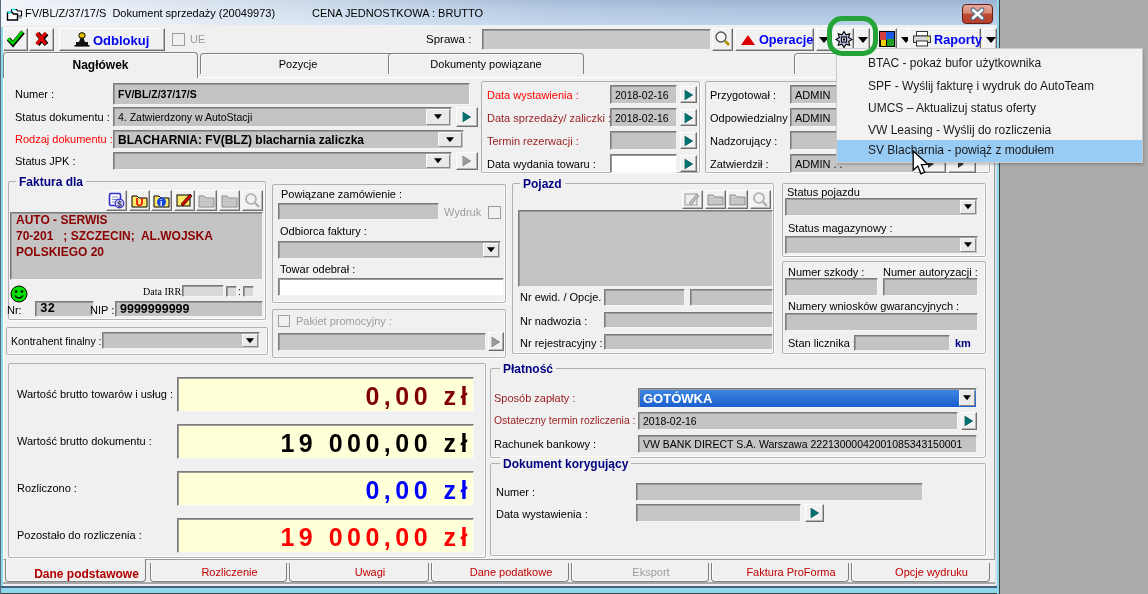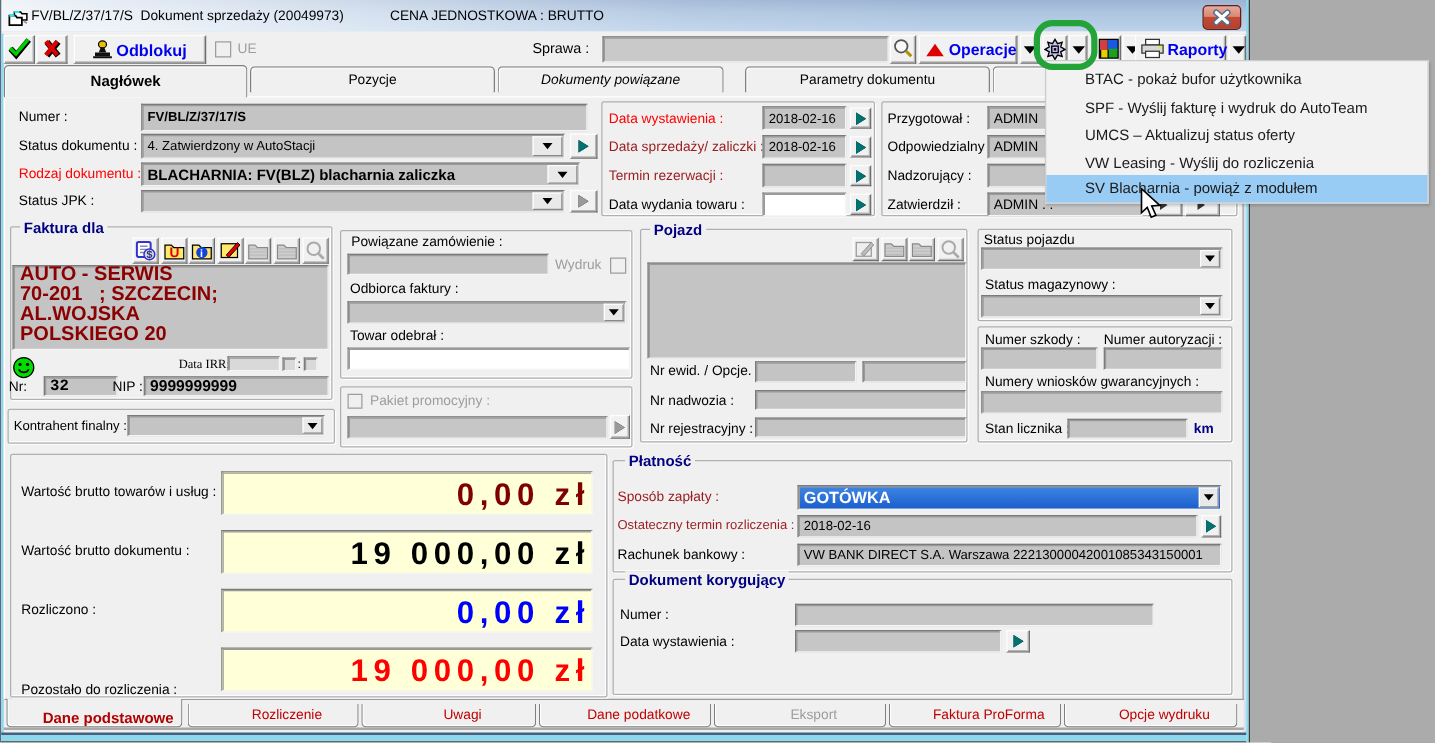--- a/index.html
+++ b/index.html
@@ -130,25 +130,22 @@
       </svg>
     <span style="position:absolute;left:25px;top:4px;font-size:12.7px;font-weight:bold;color:#0000f0;">Raporty</span>
   </div>
   <div class="btn3d" style="left:983px;top:28px;width:14px;height:23px;">
       <span style="position:absolute;left:2px;top:8px;border:5px solid transparent;border-top:6px solid #000;"></span>
     </div>
 
   <div class="tab" style="left:200px;top:53px;width:196px;height:21px;">
       <div class="tabt" style="top:4px;">Pozycje</div>
     </div>
-  <div class="tab" style="left:398px;top:53px;width:181px;height:21px;font-style:italic;">
+  <div class="tab" style="left:388px;top:53px;width:196px;height:21px;">
       <div class="tabt" style="top:4px;">Dokumenty powiązane</div>
-    </div>
-  <div class="tab" style="left:596px;top:53px;width:196px;height:21px;">
-      <div class="tabt" style="top:4px;">Parametry dokumentu</div>
     </div>
   <div class="tab" style="left:794px;top:53px;width:195px;height:21px;"></div>
   <div class="tab" style="left:3px;top:52px;width:195px;height:26px;background:#f0f0f0;z-index:2;">
       <div class="tabt" style="top:5px;font-weight:bold;font-size:12px;">Nagłówek</div>
     </div>
 
   <div class="abs" style="left:3px;top:77px;width:992px;height:483px;background:#f0f0f0;border:1px solid #9a9a9a;border-top-color:#fff;border-left-color:#fff;"></div>
   <div id="content">
 
   <div class="lbl" style="left:15px;top:88px;">Numer :</div>
@@ -251,21 +248,21 @@
         </svg></div>
   <div class="btn3d" style="left:219px;top:190px;width:21px;height:21px;"><svg width="19" height="19">
           <path d="M2 5 h5 l2 2 h8 v9 h-15 z" fill="#cdcdcd" stroke="#8a8a8a"></path>
           <path d="M3 8 h13 M3 10.5 h13 M3 13 h13" stroke="#bdbdbd"></path>
         </svg></div>
   <div class="btn3d" style="left:242px;top:190px;width:21px;height:21px;"><svg width="19" height="19">
           <circle cx="8" cy="8" r="5" fill="none" stroke="#aaa" stroke-width="1.6"></circle>
           <path d="M12 12 L16 16" stroke="#aaa" stroke-width="2.2"></path>
         </svg></div>
   <div class="fld" style="left:10px;top:212px;width:253px;height:68px;">
-    <div style="position:absolute;left:5px;top:-1px;font-size:16px;font-weight:bold;color:#8b0000;line-height:16px;">AUTO - SERWIS<br>70-201&nbsp;&nbsp; ; SZCZECIN;&nbsp; AL.WOJSKA<br>POLSKIEGO 20</div>
+    <div style="position:absolute;left:5px;top:-1px;font-size:12px;font-weight:bold;color:#8b0000;line-height:16px;">AUTO - SERWIS<br>70-201&nbsp;&nbsp; ; SZCZECIN;&nbsp; AL.WOJSKA<br>POLSKIEGO 20</div>
   </div>
   <div class="abs" style="left:10px;top:285px;width:18px;height:18px;"><svg width="18" height="18">
           <circle cx="9" cy="9" r="8" fill="#00dd00" stroke="#000"></circle>
           <circle cx="6" cy="6.5" r="1.3" fill="#000"></circle>
           <circle cx="12" cy="6.5" r="1.3" fill="#000"></circle>
           <path d="M5 10.5 a4.5 4.5 0 0 0 8 0" fill="none" stroke="#000" stroke-width="1.4"></path>
         </svg></div>
   <div class="lbl" style="left:143px;top:286px;font-size:10px;font-family:'Liberation Serif',serif;">Data IRR:</div>
   <div class="fld" style="left:182px;top:285px;width:42px;height:12px;background:#d9d9d9;"></div>
   <div class="fld" style="left:226px;top:286px;width:11px;height:11px;background:#d9d9d9;"></div>
@@ -360,21 +357,21 @@
         <span style="color:#800000;">0,00 zł</span>
       </div>
   <div class="lbl" style="left:17px;top:435px;">Wartość brutto dokumentu :</div>
   <div class="fld amt" style="left:177px;top:424px;">
         <span style="color:#000;">19 000,00 zł</span>
       </div>
   <div class="lbl" style="left:17px;top:482px;">Rozliczono :</div>
   <div class="fld amt" style="left:177px;top:471px;">
         <span style="color:#0000ff;">0,00 zł</span>
       </div>
-  <div class="lbl" style="left:17px;top:546px;">Pozostało do rozliczenia :</div>
+  <div class="lbl" style="left:17px;top:529px;">Pozostało do rozliczenia :</div>
   <div class="fld amt" style="left:177px;top:518px;">
         <span style="color:#ff0000;">19 000,00 zł</span>
       </div>
 
   <div class="grp" style="left:490px;top:368px;width:496px;height:90px;"></div>
   <div class="gt" style="left:500px;top:362px;">Płatność</div>
   <div class="lbl" style="left:494px;top:392px;color:#991b1e;">Sposób zapłaty :</div>
   <div class="fld" style="left:638px;top:388px;width:339px;height:20px;background:linear-gradient(to bottom,#3f87e2,#1b5ecd);">
         <span class="tx" style="color:#fff;font-weight:bold;font-size:13px;">GOTÓWKA</span>
         <span class="arrowbox"></span>

